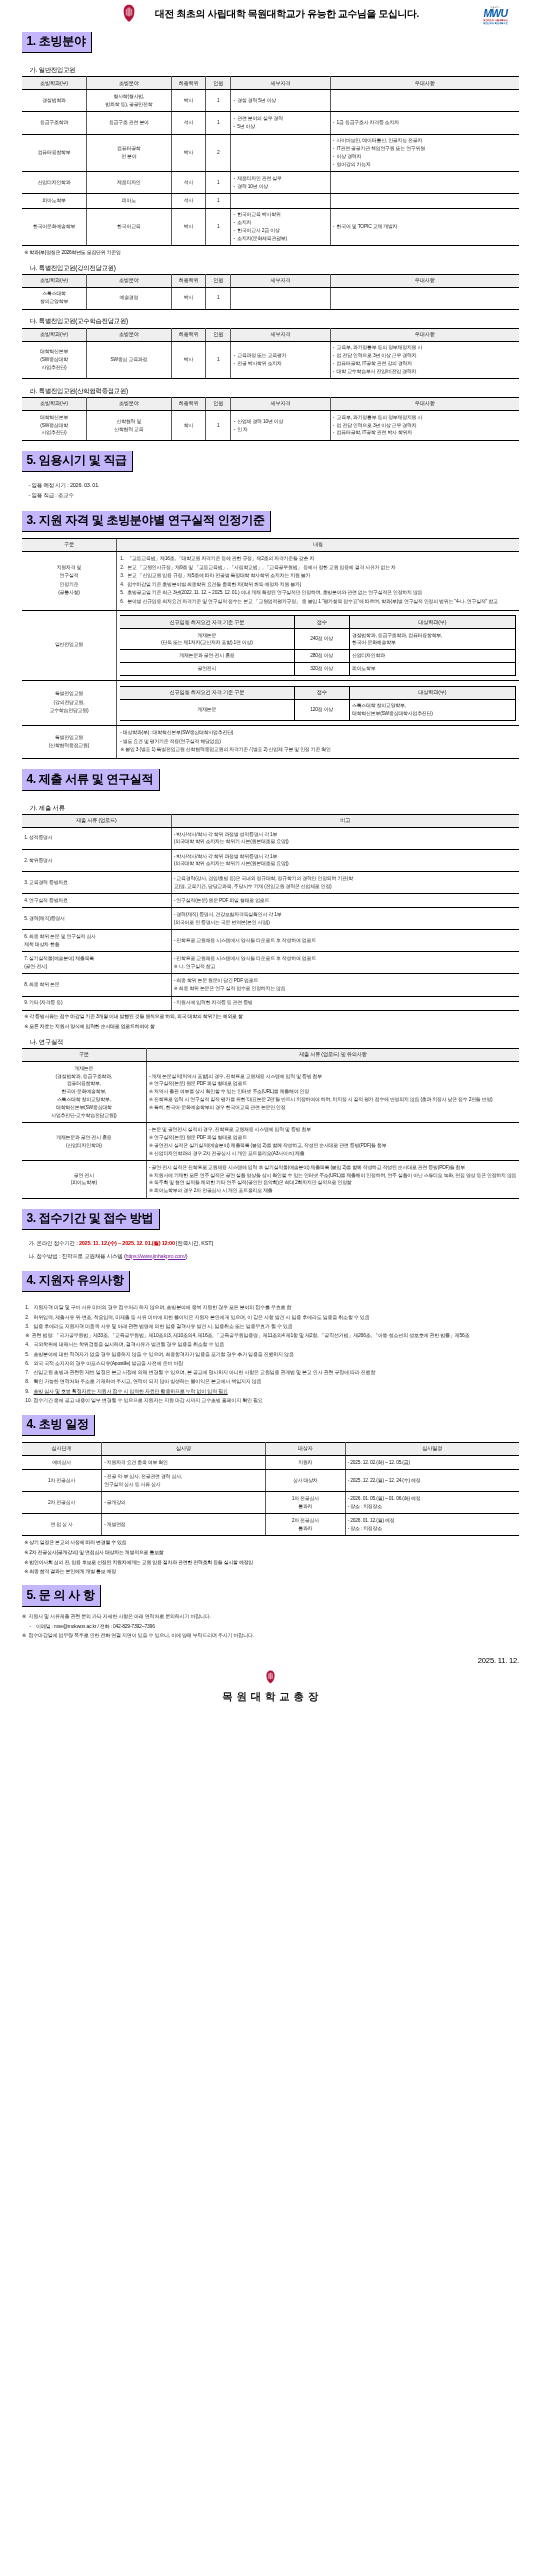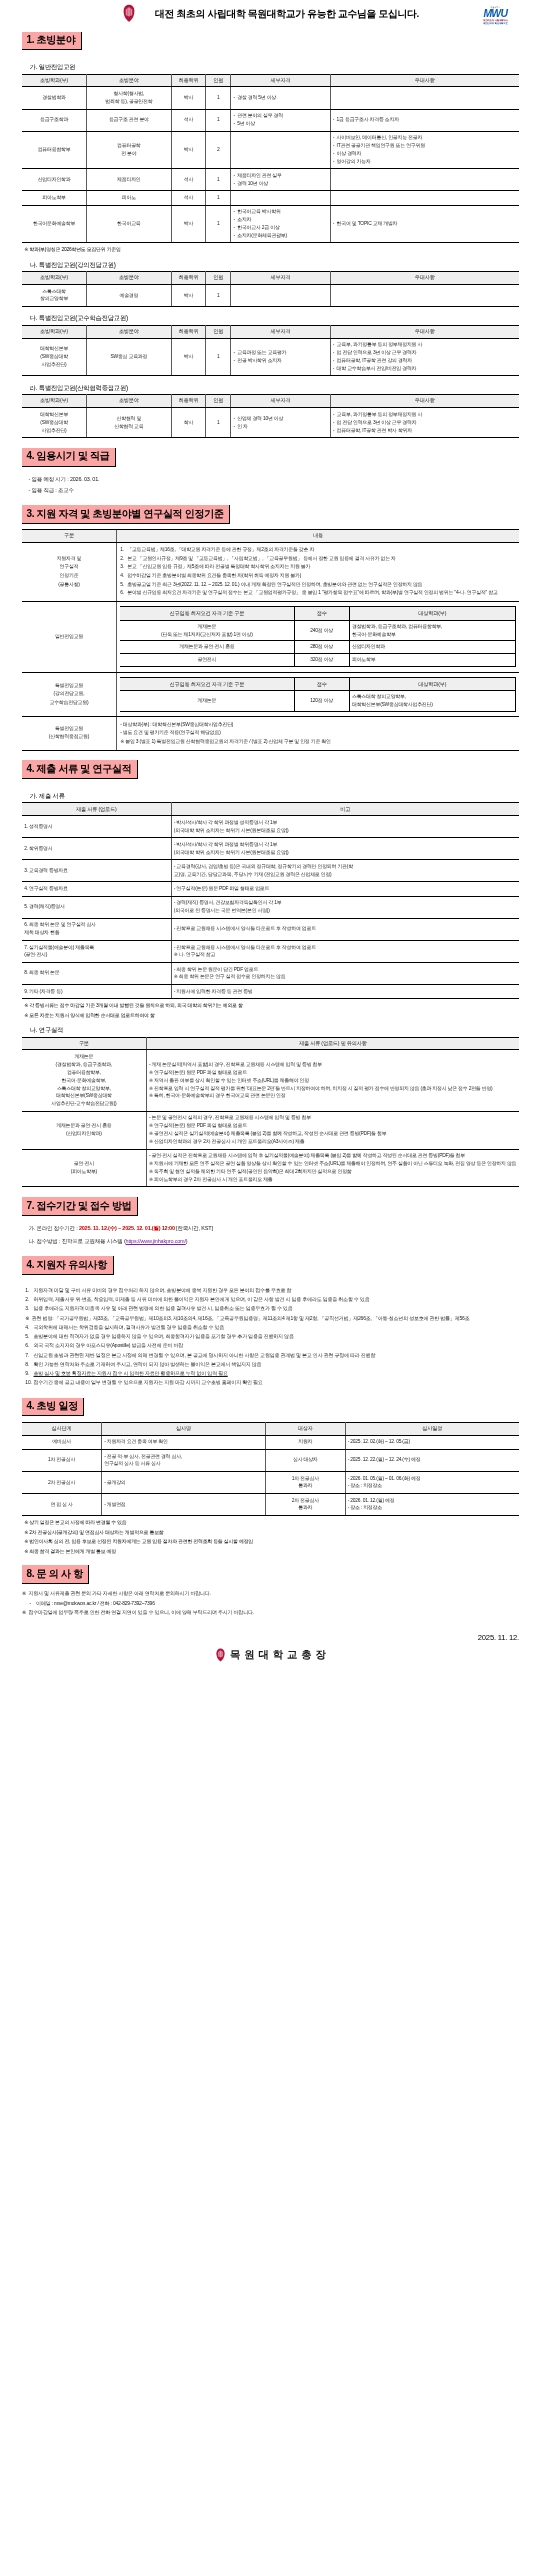--- a/index.html
+++ b/index.html
@@ -87,24 +87,24 @@
   .logo-top {
     font-size: 2px;
     color: #555;
     line-height: 1;
     margin-bottom: 0.5px;
   }
 
   
   .sec-head {
     display: inline-block;
-    font-size: 10px;
+    font-size: 12px;
     font-weight: bold;
     color: #000;
-    background: #fca5a5;
+    background: #c4b5fd;
     padding: 1.6px 5.5px 1.6px 4.4px;
     border-bottom: 1.4px solid #000;
     border-right: 1.4px solid #000;
     letter-spacing: -0.3px;
     margin: 9.8px 0 5.5px 0;
   }
   .sec-head.first { margin-top: 6.5px; }
   .sub-head {
     font-size: 6.3px;
     font-weight: normal;
@@ -255,20 +255,21 @@
   .signature {
     text-align: center;
     font-size: 10.4px;
     font-weight: bold;
     letter-spacing: 0.5px;
     margin-bottom: 3.3px;
     display: flex;
     align-items: center;
     justify-content: center;
     gap: 4.4px;
+    flex-direction: column;
   }
   .crest-sm { width: 11px; height: 14px; position: relative; }
   .contact-list > div {
     font-size: 5px;
     letter-spacing: -0.2px;
     line-height: 1.9;
     padding-left: 6.5px;
     position: relative;
   }
   .contact-list > div > span.n { position: absolute; left: 0; }
@@ -563,21 +564,21 @@
               <div>교육부, 과기정통부 등의 정부재정지원 사</div>
               <div>업 전담 인력으로 3년 이상 근무 경력자</div>
               <div>컴퓨터공학, IT공학 관련 박사 학위자</div>
             </div>
           </td>
         </tr>
       </tbody>
   </table>
 
   
-  <div class="sec-head">4. 임용시기 및 직급</div>
+  <div class="sec-head">5. 임용시기 및 직급</div>
   <div class="kv">
       <div>- 임용 예정 시기 : 2026. 03. 01.</div>
       <div>- 임용 직급 : 조교수</div>
     </div>
 
   
   <div class="sec-head">3. 지원 자격 및 초빙분야별 연구실적 인정기준</div>
   <table class="q">
     <colgroup>
         <col style="width:19%">
@@ -859,21 +860,21 @@
             <div style="padding-left:4.4px;text-indent:-4.4px">- 공연·전시 실적은 진학프로 교원채용 시스템에 입력 후 실기실적물(예술분야) 제출목록 (붙임 2)를 함께 작성하고 작성된 순서대로 관련 증빙(PDF)을 첨부</div>
             <div style="padding-left:4.4px;text-indent:-4.4px">※ 지원서에 기재한 모든 연주 실적은 공연 실황 영상을 상시 확인할 수 있는 인터넷 주소(URL)를 제출해야 인정하며, 연주 실황이 아닌 스튜디오 녹화, 편집 영상 등은 인정하지 않음</div>
             <div style="padding-left:4.4px;text-indent:-4.4px">※ 독주회 및 협연 실적을 제외한 기타 연주 실적(공인된 음악회)은 최대 2회까지만 실적으로 인정함</div>
             <div style="padding-left:4.4px;text-indent:-4.4px">※ 피아노학부의 경우 2차 전공심사 시 개인 포트폴리오 제출</div>
           </td>
         </tr>
       </tbody>
   </table>
 
   
-  <div class="sec-head">7. 접수기간 및 접수 방법</div>
+  <div class="sec-head">3. 접수기간 및 접수 방법</div>
   <div class="kv">
     <span>가. 온라인 접수기간 : </span><span class="red">2025. 11. 12.(수) ~ 2025. 12. 01.(월) 12:00</span><span> [한국시간, KST]</span>
   </div>
   <div class="kv">
     <span>나. 접수방법 : 진학프로 교원채용 시스템 (</span><a class="link" href="#">https://www.jinhakpro.com/</a><span>)</span>
   </div>
 
   
   <div class="sec-head">4. 지원자 유의사항</div>
   <div class="plist">
@@ -964,21 +965,21 @@
       </tbody>
   </table>
   <div>
       <div class="note-line">※ 상기 일정은 본교의 사정에 따라 변경될 수 있음</div>
       <div class="note-line">※ 2차 전공심사(공개강의) 및 면접심사 대상자는 개별적으로 통보함</div>
       <div class="note-line">※ 법인이사회 심의 전, 임용 후보로 선정된 지원자에게는 교원 임용 절차와 관련한 전력조회 등을 실시할 예정임</div>
       <div class="note-line">※ 최종 합격 결과는 본인에게 개별 통보 예정</div>
     </div>
 
   
-  <div class="sec-head">8. 문 의 사 항</div>
+  <div class="sec-head">5. 문 의 사 항</div>
   <div class="contact-list">
       <div><span class="n">※</span>지원서 및 서류제출 관련 문의 가타 자세한 사항은 아래 연락처로 문의하시기 바랍니다.</div>
       <div style="margin-left:7.6px"><span class="n">-</span>이메일 : mse@mokwon.ac.kr / 전화 : 042-829-7392~7396</div>
       <div><span class="n">※</span>접수마감일에 업무량 폭주로 인한 전화 연결 지연이 있을 수 있으니, 이에 양해 부탁드리며 주시기 바랍니다.</div>
     </div>
 
   
   <div class="date-line">2025. 11. 12.</div>
   <div class="signature">
     <span class="crest-sm">

